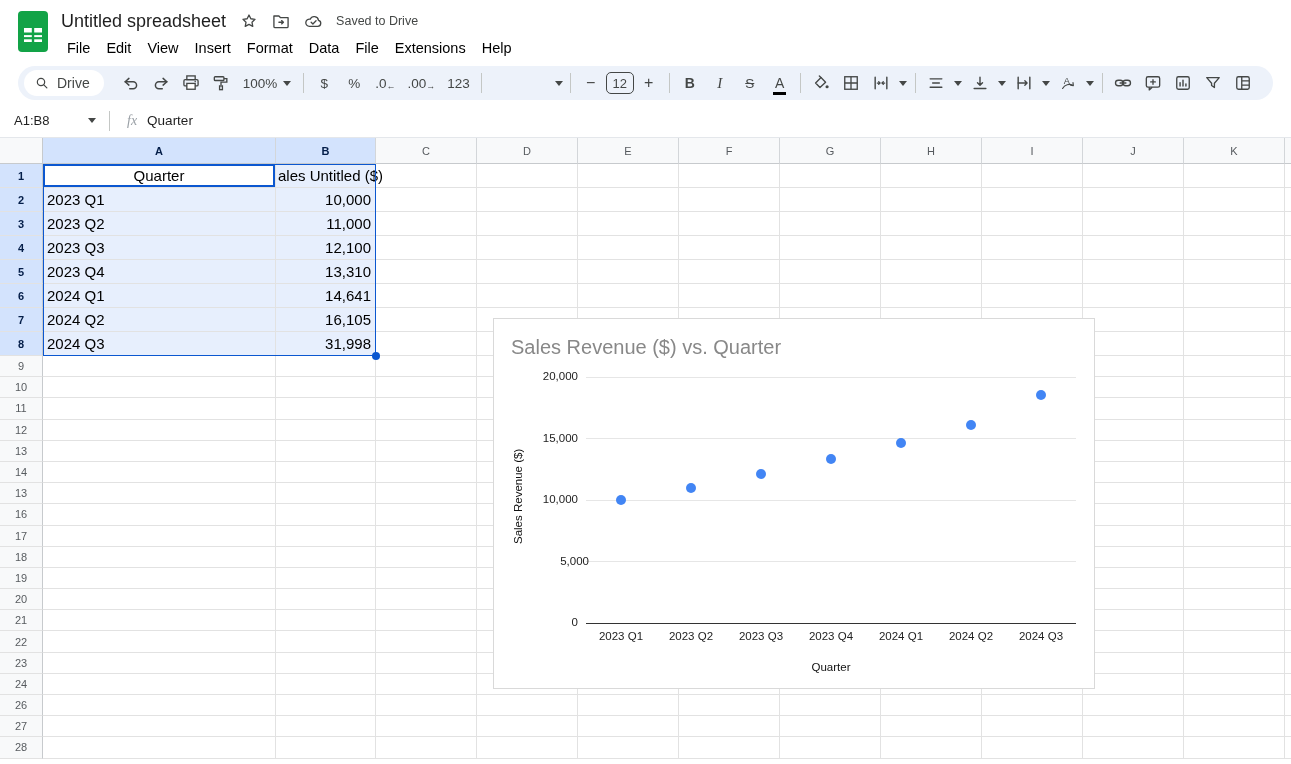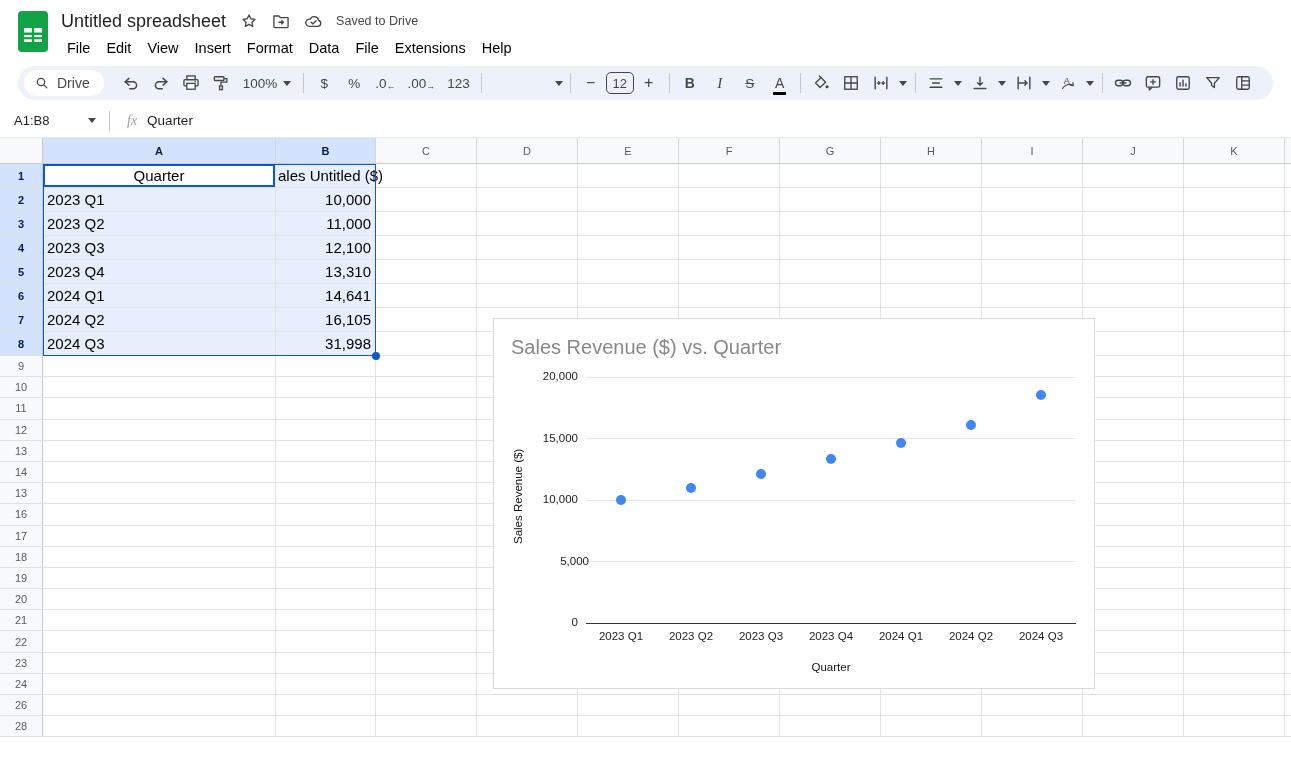--- a/index.html
+++ b/index.html
@@ -684,20 +684,35 @@
           <div class="cell" style="width: 101px;"></div>
           <div class="cell" style="width: 101px;"></div>
           <div class="cell" style="width: 101px;"></div>
           <div class="cell" style="width: 101px;"></div>
           <div class="cell" style="width: 101px;"></div>
           <div class="cell" style="width: 101px;"></div>
           <div class="cell" style="width: 101px;"></div>
           <div class="cell" style="width: 6px; border-right: none;"></div>
         </div>
         <div class="grow" style="height: 21.2px;">
+          <div class="rhdr">27</div>
+          <div class="cell" style="width: 233px;"></div>
+          <div class="cell" style="width: 100px;"></div>
+          <div class="cell" style="width: 101px;"></div>
+          <div class="cell" style="width: 101px;"></div>
+          <div class="cell" style="width: 101px;"></div>
+          <div class="cell" style="width: 101px;"></div>
+          <div class="cell" style="width: 101px;"></div>
+          <div class="cell" style="width: 101px;"></div>
+          <div class="cell" style="width: 101px;"></div>
+          <div class="cell" style="width: 101px;"></div>
+          <div class="cell" style="width: 101px;"></div>
+          <div class="cell" style="width: 6px; border-right: none;"></div>
+        </div>
+        <div class="grow" style="height: 21.2px;">
           <div class="rhdr">28</div>
           <div class="cell" style="width: 233px;"></div>
           <div class="cell" style="width: 100px;"></div>
           <div class="cell" style="width: 101px;"></div>
           <div class="cell" style="width: 101px;"></div>
           <div class="cell" style="width: 101px;"></div>
           <div class="cell" style="width: 101px;"></div>
           <div class="cell" style="width: 101px;"></div>
           <div class="cell" style="width: 101px;"></div>
           <div class="cell" style="width: 101px;"></div>

